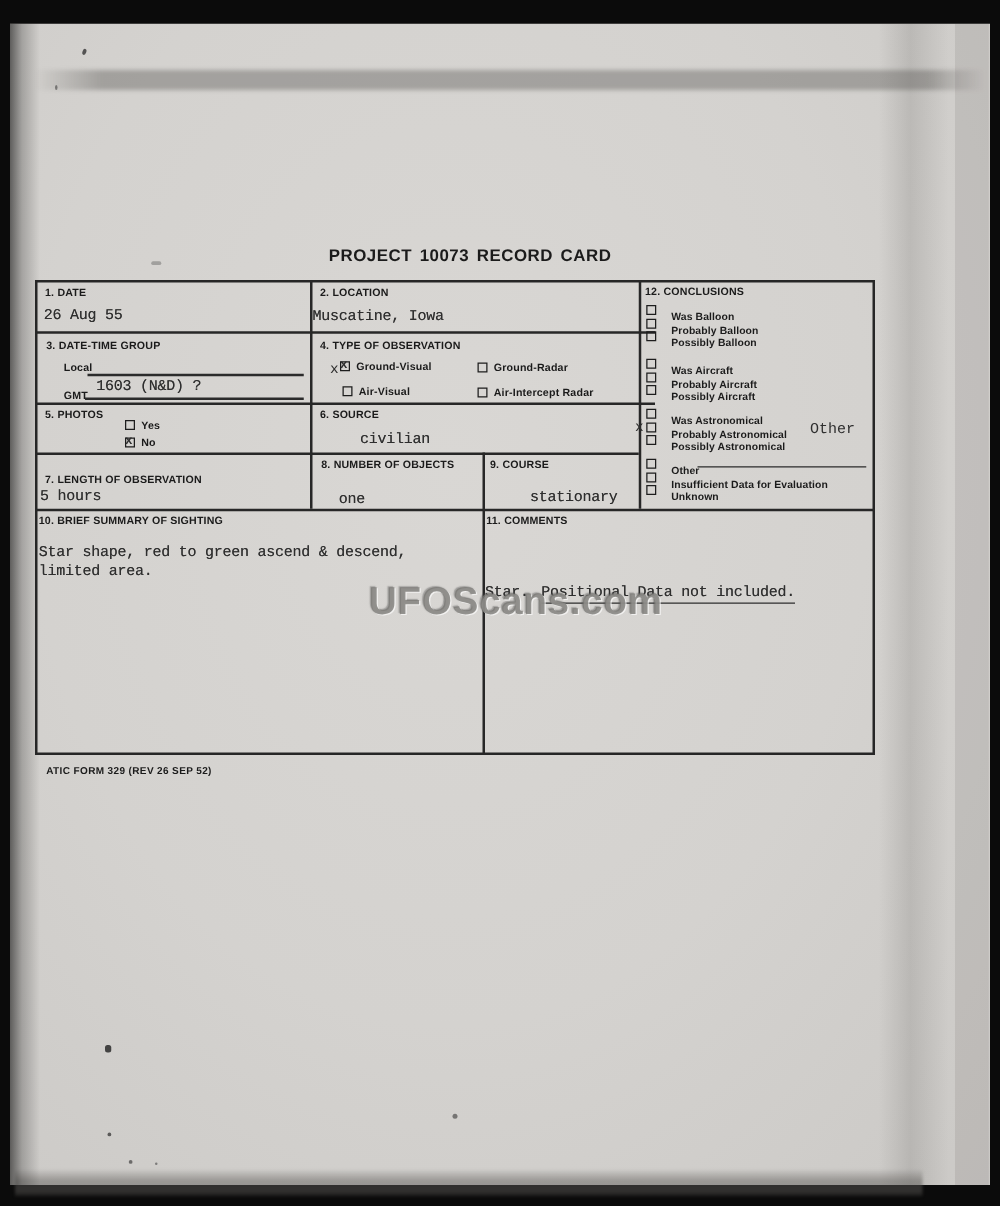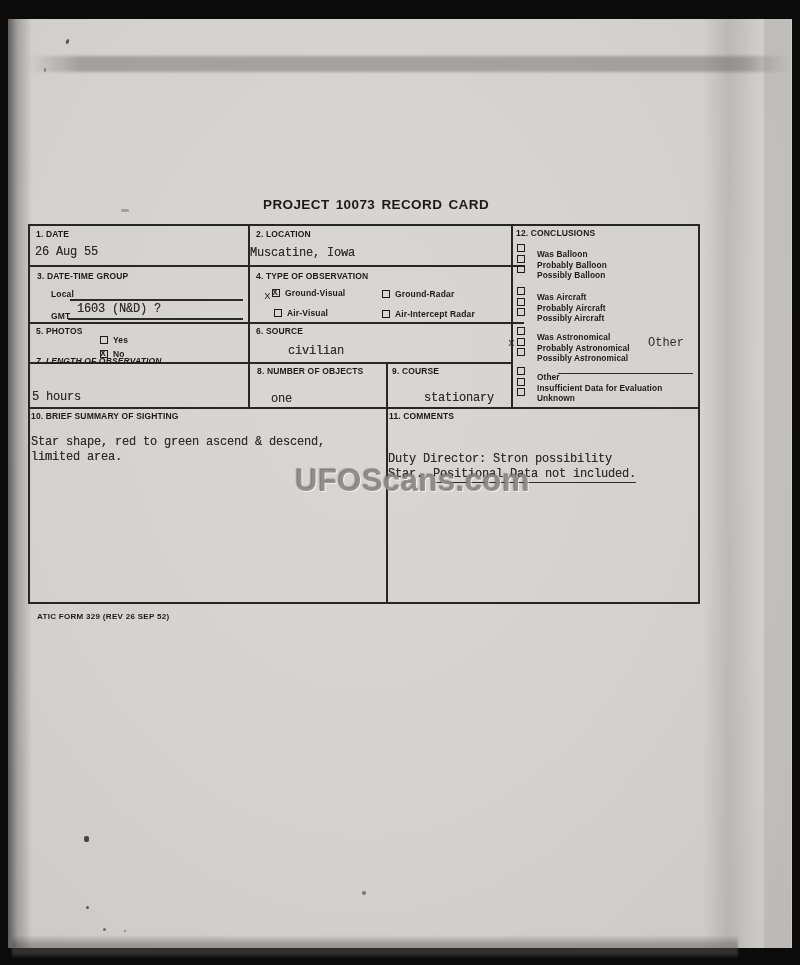--- a/index.html
+++ b/index.html
@@ -121,33 +121,32 @@
   <div class="opt" style="left:100px;top:349px;">
     <span class="cb">
         <span class="cbmark typed">x</span>
       </span>
     <span class="flabel">No</span>
   </div>
 
   <div class="flabel" style="left:256px;top:326px;">6. SOURCE</div>
   <div class="val typed" style="left:288px;top:344px;">civilian</div>
 
-  <div class="flabel" style="left:36px;top:356px;font-style:italic;">7. LENGTH OF OBSERVATION</div>
+  <div class="flabel" style="left:36px;top:378px;">7. LENGTH OF OBSERVATION</div>
   <div class="val typed" style="left:32px;top:390px;">5 hours</div>
   <div class="flabel" style="left:257px;top:366px;">8. NUMBER OF OBJECTS</div>
   <div class="val typed" style="left:271px;top:392px;">one</div>
   <div class="flabel" style="left:392px;top:366px;">9. COURSE</div>
   <div class="val typed" style="left:424px;top:391px;">stationary</div>
 
   <div class="flabel" style="left:31px;top:411px;">10. BRIEF SUMMARY OF SIGHTING</div>
   <div class="val typed" style="left:31px;top:435px;">Star shape, red to green ascend &amp; descend,</div>
   <div class="val typed" style="left:31px;top:450px;">limited area.</div>
 
   <div class="flabel" style="left:389px;top:411px;">11. COMMENTS</div>
-  <div class="val typed" style="left:388px;top:452px;">Duty Director:  Stron possibility</div>
   <div class="val typed" style="left:388px;top:467px;"><span>Star.</span><span class="u-underline cmt2">Positional Data not included.</span></div>
 
   <div class="flabel" style="left:516px;top:228px;">12. CONCLUSIONS</div>
 
   <div class="cgroup" style="top:243px;">
     <div class="crow"><span class="cb">
           <span class="cbmark typed"></span>
         </span><span class="clab">Was Balloon</span></div>
     <div class="crow"><span class="cb">
           <span class="cbmark typed"></span>

